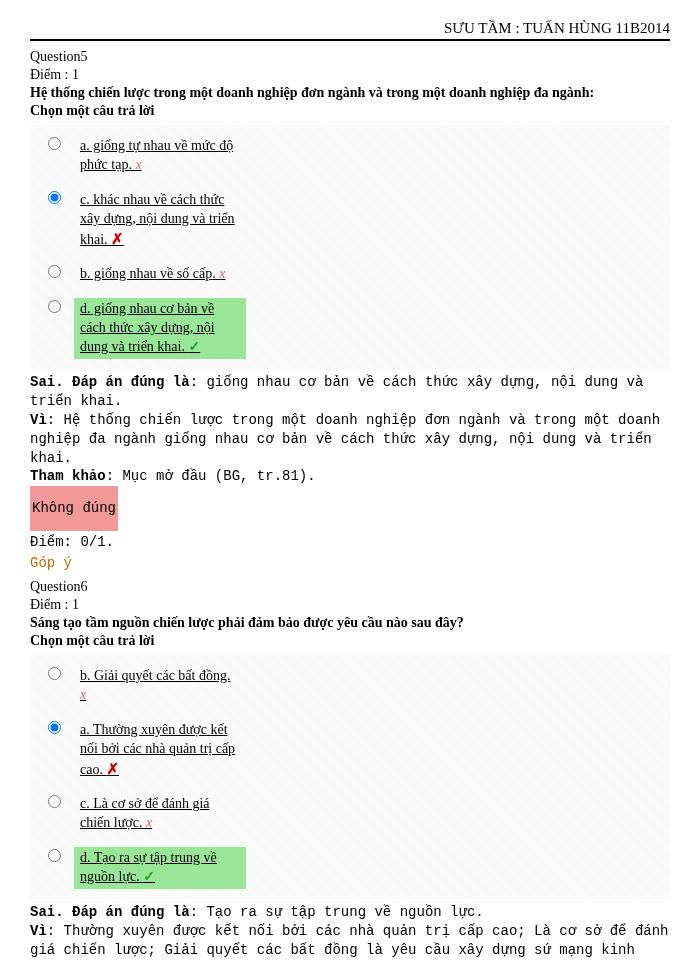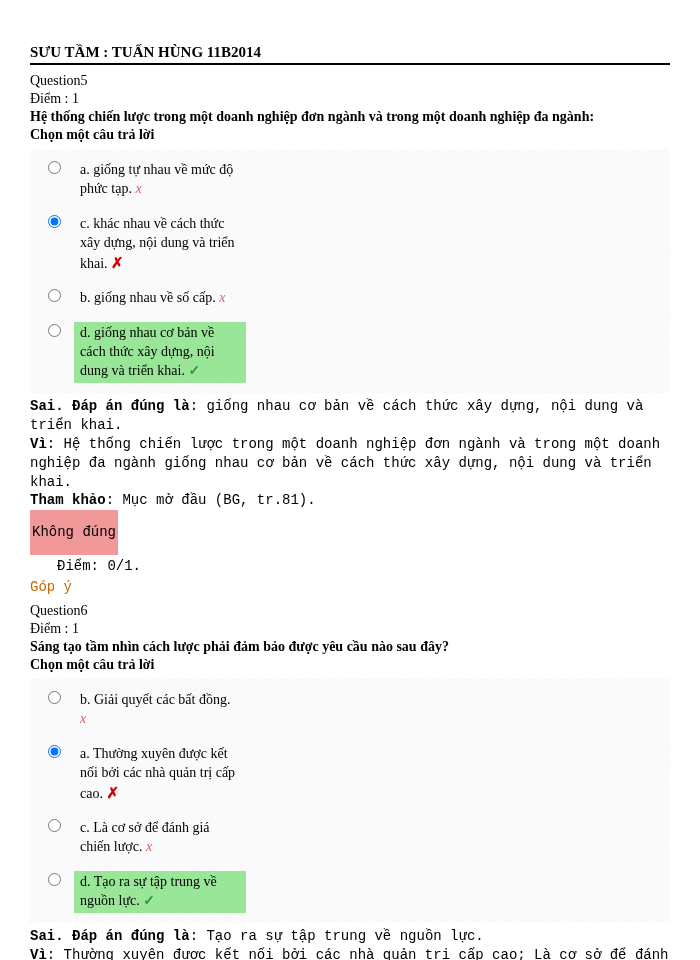--- a/index.html
+++ b/index.html
@@ -6,27 +6,26 @@
     font-family: "Times New Roman", serif;
     font-size: 14px;
     margin: 0;
     padding: 20px 30px;
     background: #fff;
     color: #000;
     width: 640px;
   }
   .header {
     display: flex;
-    justify-content: flex-start;
+    justify-content: flex-end;
     border-bottom: 2px solid #000;
     padding-bottom: 2px;
     margin-bottom: 8px;
-    font-weight: bold;
+    font-weight: normal;
     font-size: 15px;
-    margin-top: 24px;
   }
   .question-title {
     margin-bottom: 2px;
   }
   .points {
     margin-bottom: 2px;
   }
   .question-text {
     font-weight: bold;
     margin-bottom: 2px;
@@ -36,20 +35,21 @@
     font-weight: bold;
   }
   .options-grid {
     background: repeating-linear-gradient(45deg, #f8f8f8 0, #f8f8f8 1px, #fcfcfc 1px, #fcfcfc 2px);
     padding: 4px 0;
   }
   .option-row {
     display: flex;
     align-items: flex-start;
     padding: 6px 4px;
+    text-decoration: underline;
   }
   .radio-cell {
     width: 40px;
     text-align: center;
     padding-top: 2px;
   }
   .option-text {
     width: 160px;
     padding: 2px 6px;
     line-height: 1.35;
@@ -78,21 +78,20 @@
   .feedback .label-bold {
     font-weight: bold;
   }
   .incorrect-bar {
     background: #f19999;
     padding: 13px 2px;
     display: inline-block;
   }
   .score-line {
     margin-top: 2px;
-    margin-left: 27px;
   }
   .hint-link {
     color: #cc6600;
     margin-top: 2px;
     margin-bottom: 6px;
     display: block;
   }
   .page-num {
     text-align: center;
     margin-top: 20px;
@@ -139,21 +138,21 @@
     <div><span class="label-bold">Tham khảo</span><span>: Mục mở đầu (BG, tr.81).</span></div>
     <div><span class="incorrect-bar">Không đúng</span></div>
     <div class="score-line">Điểm: 0/1.</div>
     <span class="hint-link">Góp ý</span>
   </div>
 </div>
 
 <div>
   <div class="question-title">Question6</div>
   <div class="points">Điểm : 1</div>
-  <div class="question-text">Sáng tạo tầm nhìn cách lược phải đảm bảo được yêu cầu nào sau đây?</div>
+  <div class="question-text">Sáng tạo tầm nguồn chiến lược phải đảm bảo được yêu cầu nào sau đây?</div>
   <div class="choose-label">Chọn một câu trả lời</div>
   <div class="options-grid" id="q6-options">
       <div class="option-row">
         <div class="radio-cell"><input type="radio" name="q6" style=""></div>
         <div class="option-text"><span>b. Giải quyết các bất đồng. </span><span class="mark-wrong-small">x</span></div>
       </div>
       <div class="option-row">
         <div class="radio-cell"><input type="radio" name="q6" checked="" style=""></div>
         <div class="option-text"><span>a. Thường xuyên được kết nối bởi các nhà quản trị cấp cao. </span><span class="mark-wrong-big">✗</span></div>
       </div>

